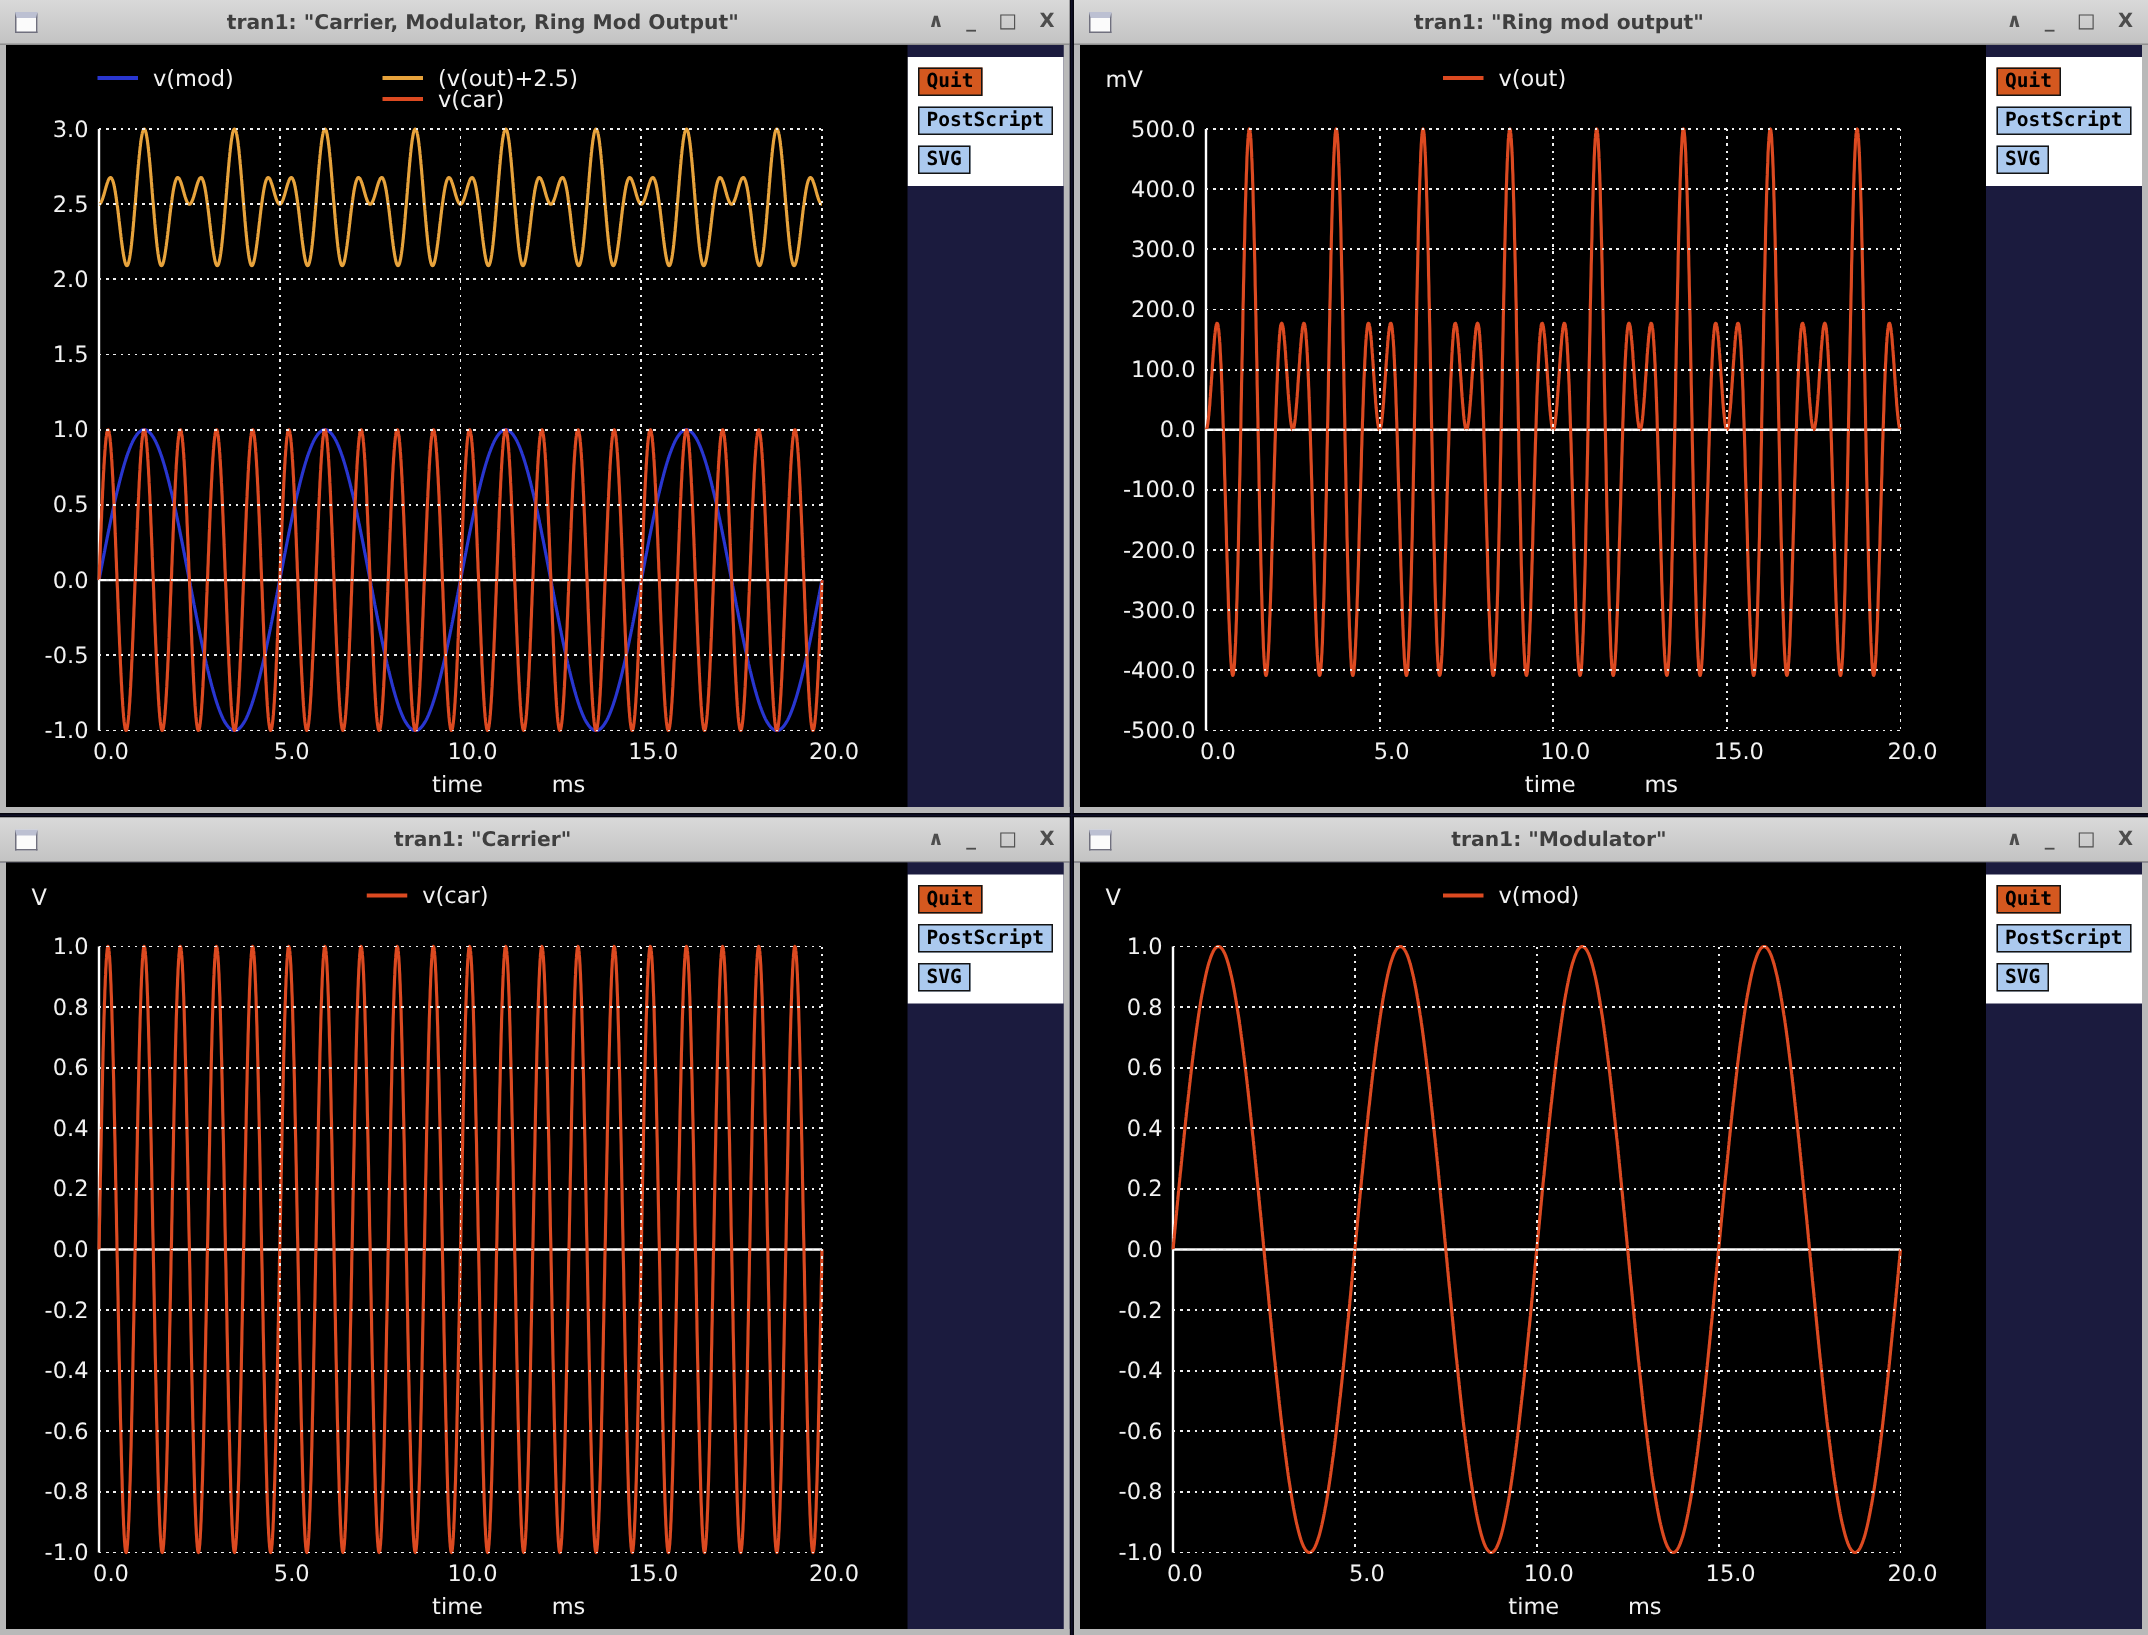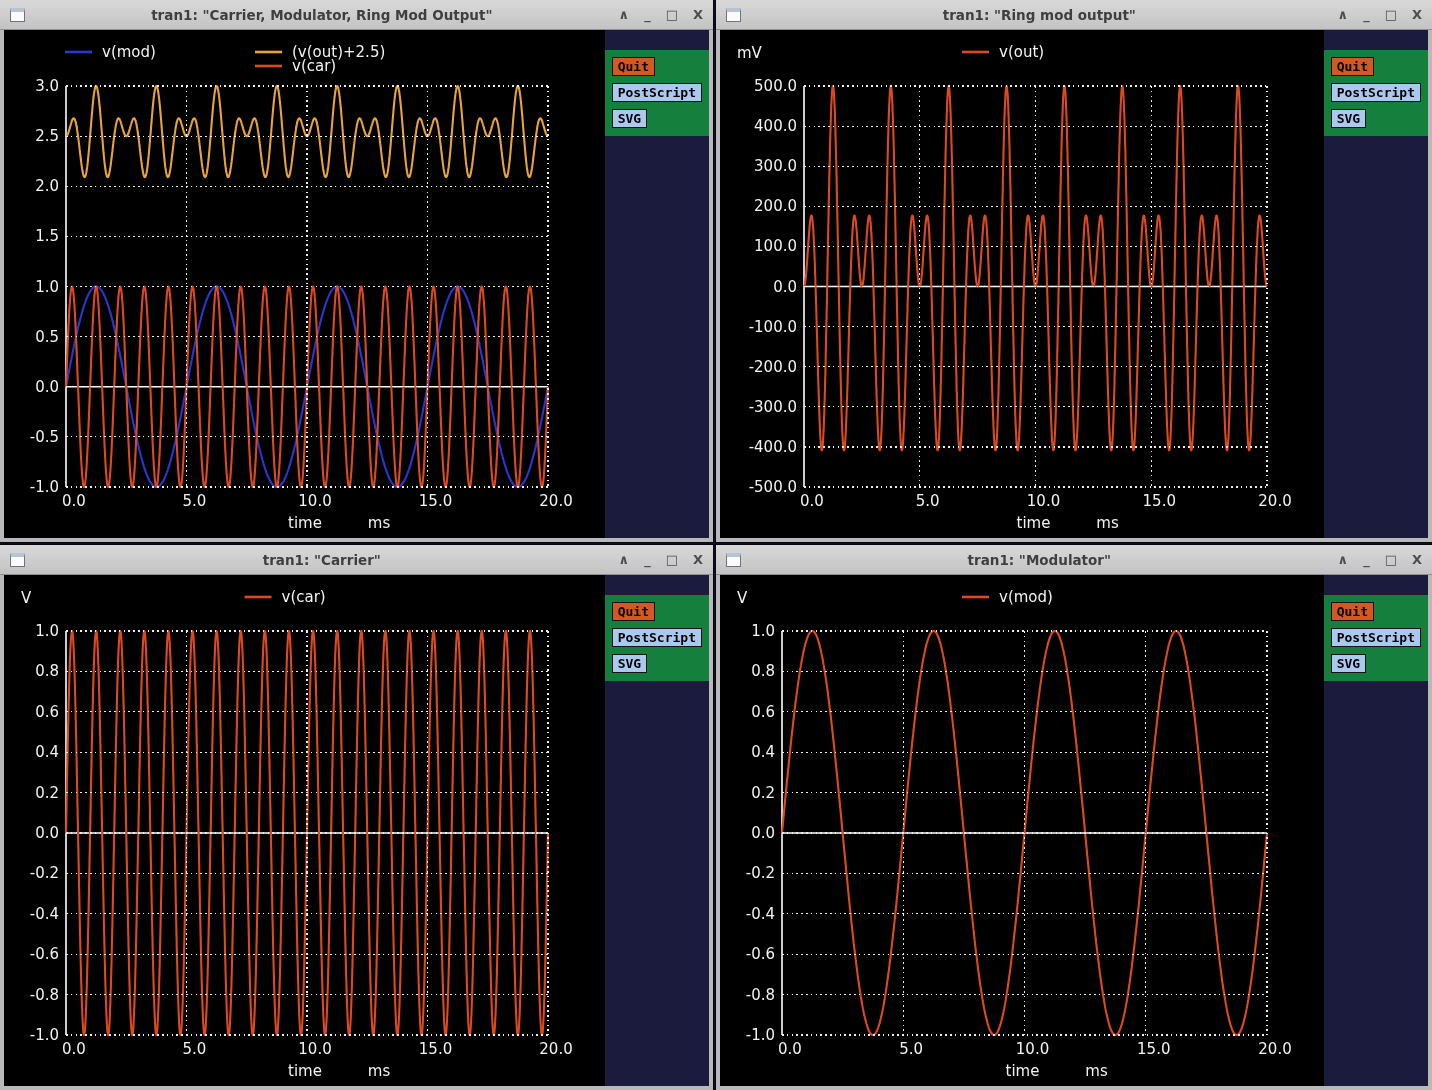--- a/index.html
+++ b/index.html
@@ -7,21 +7,21 @@
   .window{position:absolute;display:flex;flex-direction:column;background:#b9b9b9;box-shadow:0 0 0 1px #06060f;}
   .titlebar{height:30px;flex:0 0 30px;background:linear-gradient(#d9d9d9,#c3c3c3);display:flex;align-items:center;padding:0 10px;border-bottom:1px solid #8f8f8f;box-sizing:border-box;}
   .win-icon{width:15px;height:14px;background:#fbfbfb;border:1px solid #70707e;border-top:4px solid #bcc0d2;box-sizing:border-box;flex:0 0 15px;}
   .title{flex:1;text-align:center;font-size:13.5px;font-weight:700;color:#3f3f3f;white-space:nowrap;overflow:hidden;}
   .controls{display:flex;gap:15px;align-items:center;color:#4d4d4d;font-size:13px;font-weight:700;}
   .ctrl{cursor:default;line-height:1;}
   .content{flex:1;display:flex;background:#1b1b3e;border:4px solid #b9b9b9;border-top:none;box-sizing:border-box;min-height:0;}
   .plot{flex:1;background:#000;min-width:0;position:relative;}
   .plot svg{display:block;position:absolute;left:0;top:0;}
   .sidebar{flex:0 0 96px;background:#1b1b3e;}
-  .btn-panel{display:inline-block;background:#15803d;padding:7px 7px 1px 7px;margin-top:20px;}
+  .btn-panel{display:inline-block;background:#ffffff;padding:7px 7px 1px 7px;margin-top:8px;}
   .btn{display:block;font-family:"DejaVu Sans Mono",monospace;font-weight:700;font-size:13px;color:#000;background:#abc9ee;border:1.6px solid #141414;padding:1px 5px;margin:0 0 7px 0;cursor:pointer;white-space:nowrap;}
   .btn.quit{background:#d4581f;}
 </style>
 </head>
 <body>
 
 <div class="desktop">
 
   <section class="window" style="left:0;top:0;width:713px;height:542px;">
     <header class="titlebar">

